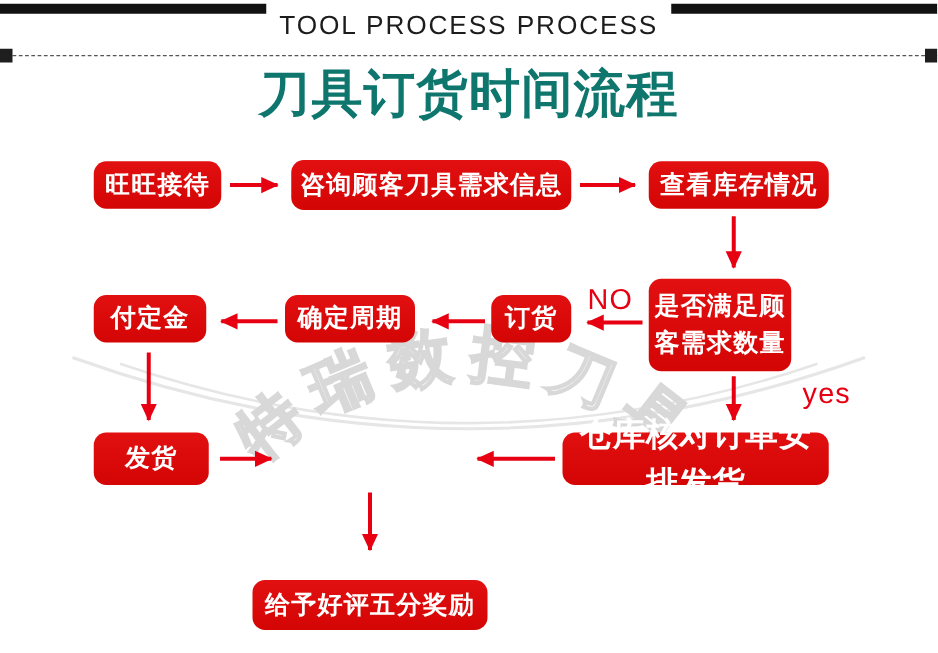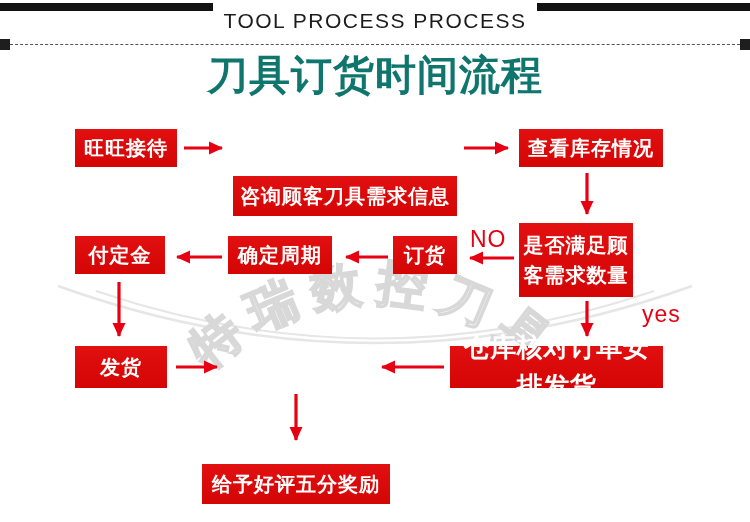--- a/index.html
+++ b/index.html
@@ -22,21 +22,21 @@
   .rule-sq.right { left:740px; }
   .page-title {
     position:absolute; top:48px; left:0; width:750px; text-align:center;
     font-size:41px; font-weight:bold; color:#0f766e; letter-spacing:1px;
   }
   
   .node {
     position:absolute; z-index:2; box-sizing:border-box;
     background:linear-gradient(180deg,#e21010 0%, #d40505 100%);
     color:#ffffff; font-weight:bold; font-size:20px; letter-spacing:1px;
-    border-radius:0; display:flex; align-items:center; justify-content:center;
+    border-radius:10px; display:flex; align-items:center; justify-content:center;
     text-align:center; line-height:1.5; padding:0 6px;
   }
   .node.small-text { font-size:26px; letter-spacing:0.5px; }
   .branch-label {
     position:absolute; z-index:2; color:#e60012; font-weight:normal; font-size:23px;
     letter-spacing:1px;
   }
   .overlay { position:absolute; left:0; top:0; z-index:1; }
 </style>
 </head>
@@ -77,21 +77,21 @@
       <line x1="222" y1="257" x2="177" y2="257" marker-end="url(#ah)"></line>
       <line x1="119" y1="282" x2="119" y2="336" marker-end="url(#ah)"></line>
       <line x1="587" y1="301" x2="587" y2="336" marker-end="url(#ah)"></line>
       <line x1="176" y1="367" x2="217" y2="367" marker-end="url(#ah)"></line>
       <line x1="444" y1="367" x2="382" y2="367" marker-end="url(#ah)"></line>
       <line x1="296" y1="394" x2="296" y2="440" marker-end="url(#ah)"></line>
     </g>
   </svg>
 
   <div class="node" style="left:75px;  top:129px; width:102px; height:38px;">旺旺接待</div>
-  <div class="node" style="left:233px; top:128px; width:224px; height:40px;margin-top:48px;">咨询顾客刀具需求信息</div>
+  <div class="node" style="left:233px; top:128px; width:224px; height:40px;">咨询顾客刀具需求信息</div>
   <div class="node" style="left:519px; top:129px; width:144px; height:38px;">查看库存情况</div>
   <div class="node" style="left:519px; top:223px; width:114px; height:74px; padding:0 0;">是否满足顾客需求数量</div>
   <div class="node" style="left:393px; top:236px; width:64px;  height:38px;">订货</div>
   <div class="node" style="left:228px; top:236px; width:104px; height:38px;">确定周期</div>
   <div class="node" style="left:75px;  top:346px; width:92px;  height:42px;">发货</div>
   <div class="node" style="left:75px;  top:236px; width:90px;  height:38px;">付定金</div>
   <div class="node small-text" style="left:450px; top:346px; width:213px; height:42px;">仓库核对订单安排发货</div>
   <div class="node" style="left:202px; top:464px; width:188px; height:40px;">给予好评五分奖励</div>
 
   <div class="branch-label" style="left:470px; top:226px;">NO</div>

